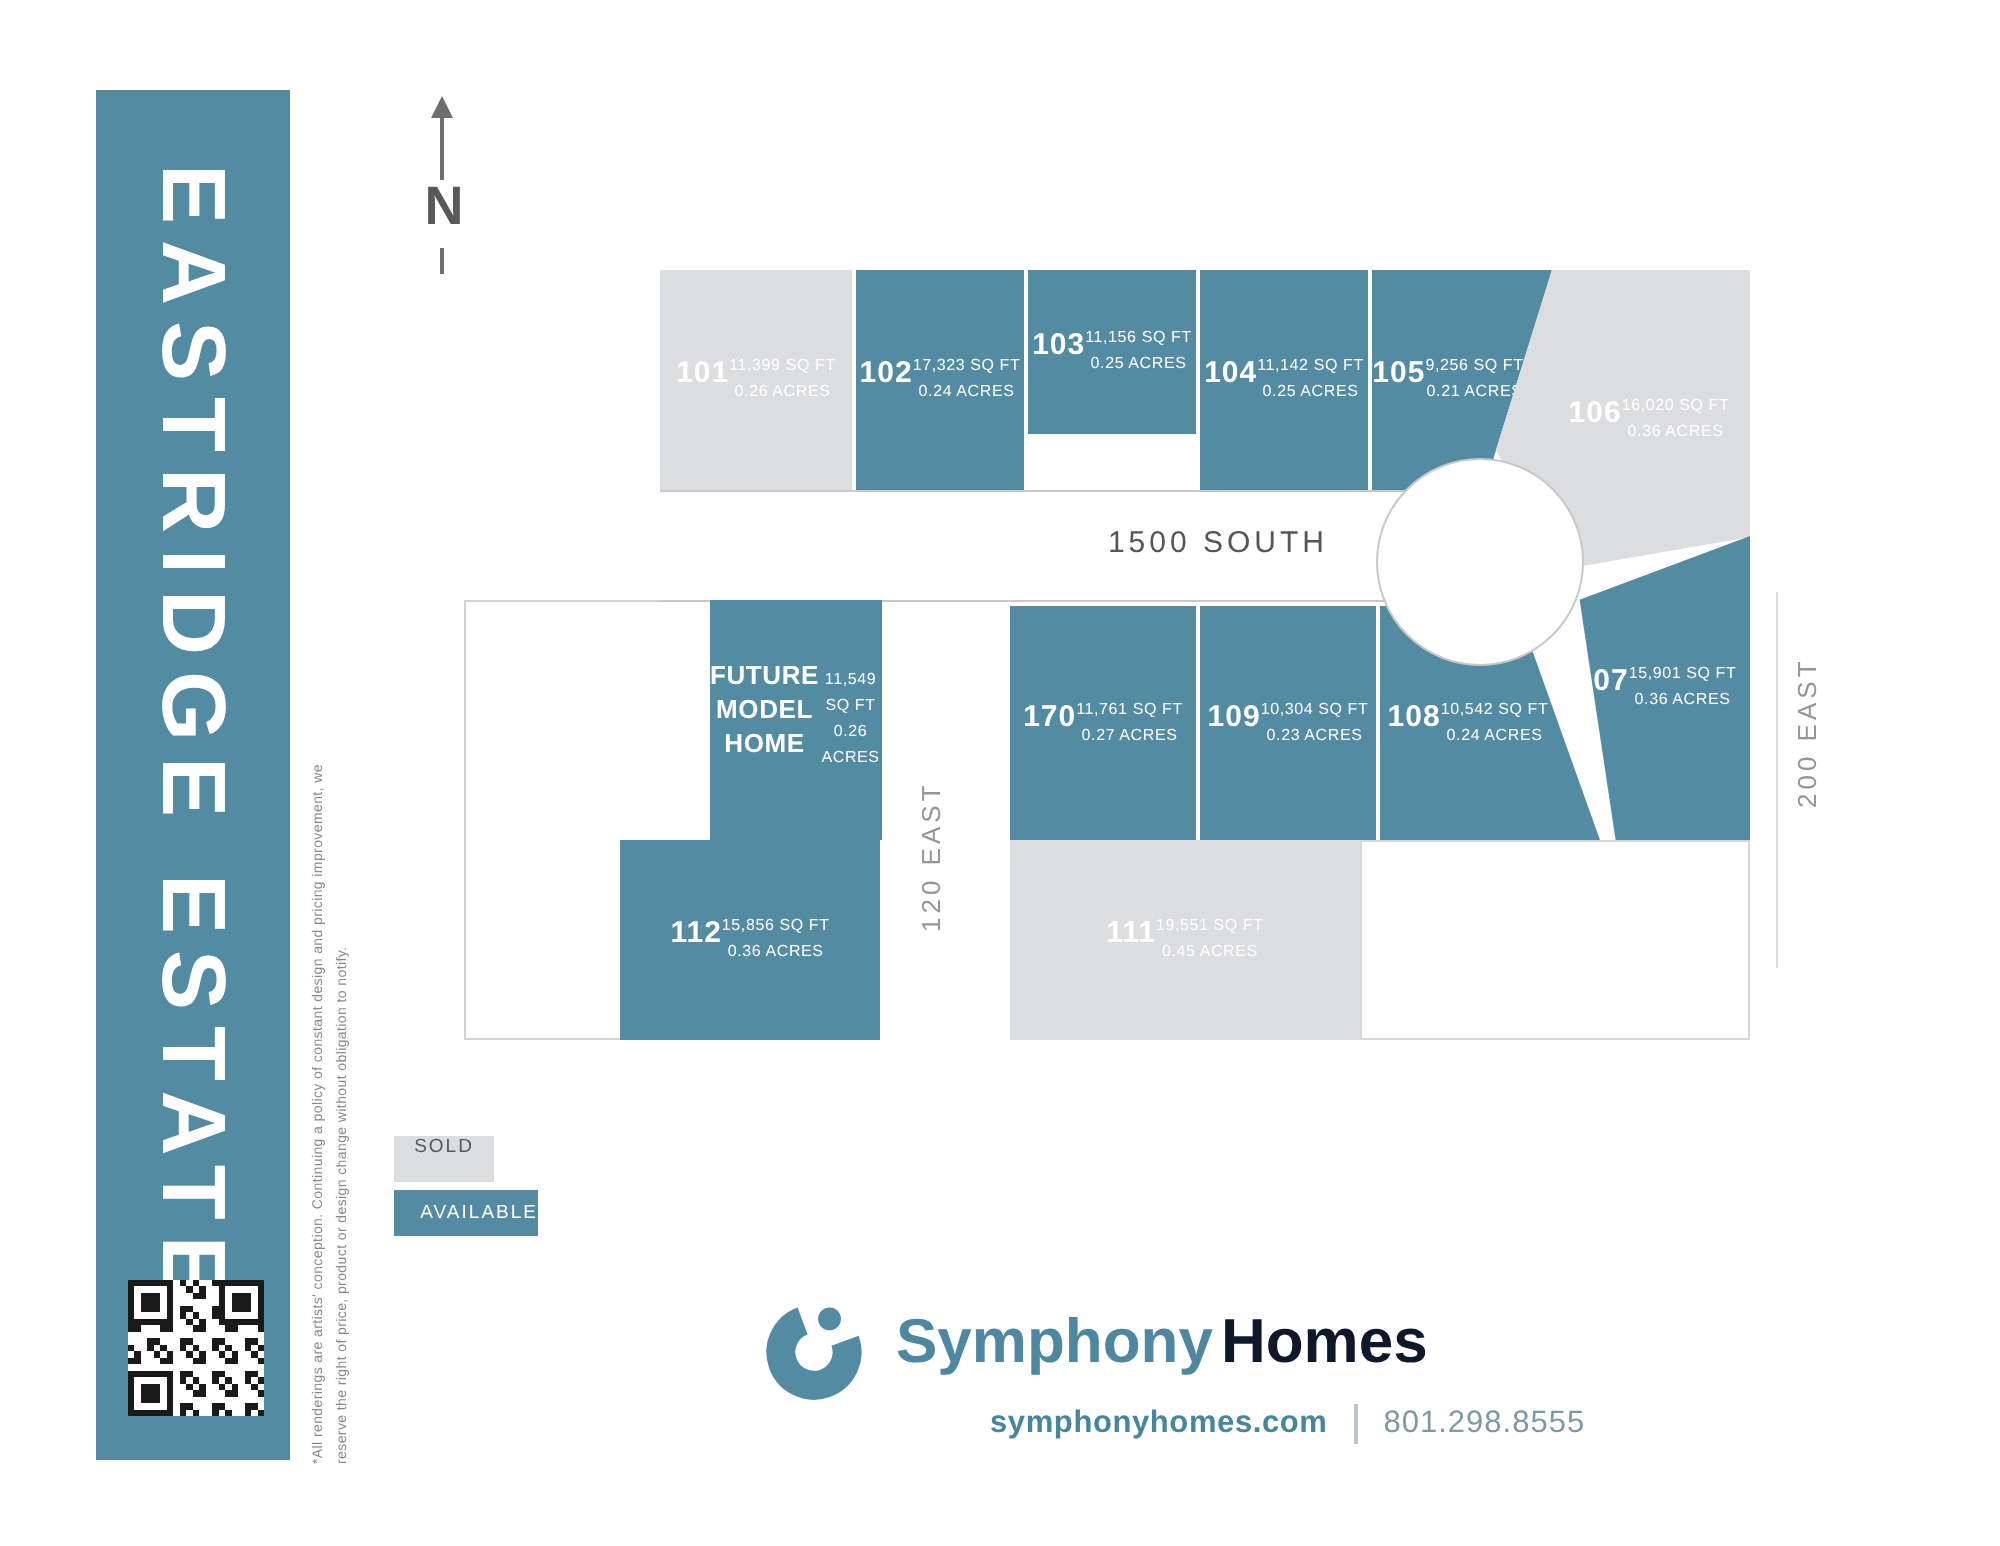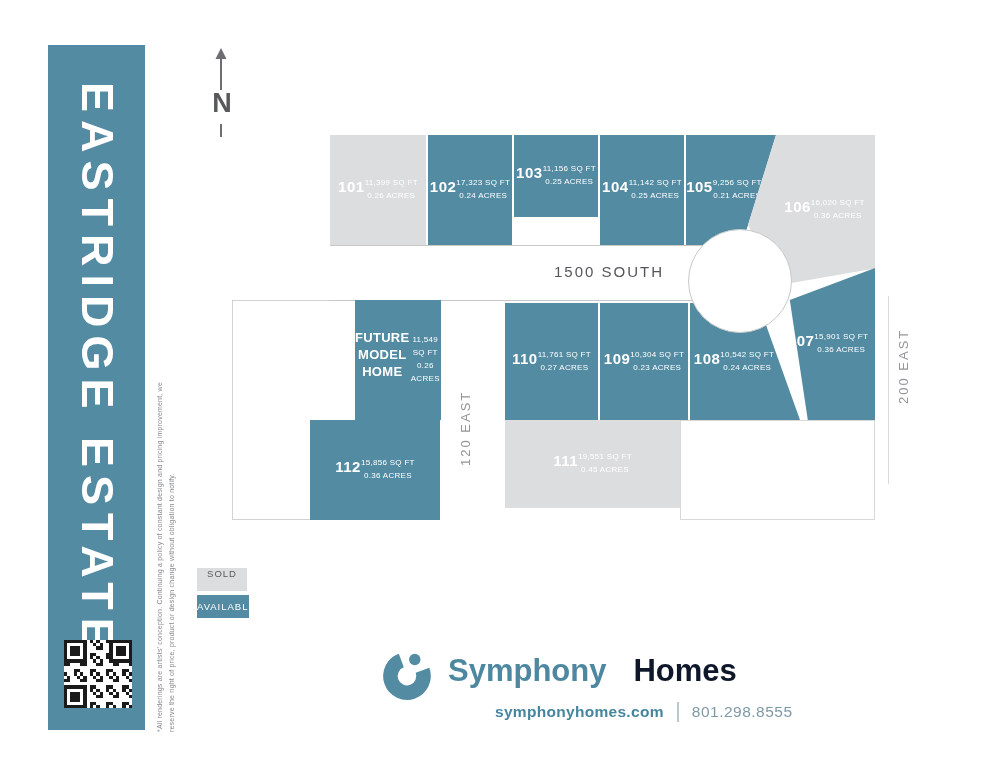--- a/index.html
+++ b/index.html
@@ -49,40 +49,40 @@
   .l101{left:330px;top:135px;width:96px;height:110px}
   .l102{left:428px;top:135px;width:84px;height:110px}
   .l103{left:514px;top:135px;width:84px;height:82px}
   .l104{left:600px;top:135px;width:84px;height:110px}
   .l105{left:686px;top:135px;width:90px;height:110px;clip-path:polygon(0 0,100% 0,62% 100%,0 100%);padding-right:14px}
   .l106{left:748px;top:135px;width:127px;height:150px;clip-path:polygon(22% 0,100% 0,100% 89%,25% 100%,0 60%);padding-left:26px}
   .l107{left:755px;top:268px;width:120px;height:152px;clip-path:polygon(100% 0,29% 21%,44% 100%,100% 100%);padding-left:26px}
   .l108{left:690px;top:303px;width:110px;height:117px;clip-path:polygon(0 0,62% 0,100% 100%,0 100%);padding-right:22px}
   .l109{left:600px;top:303px;width:88px;height:117px}
   .l110{left:505px;top:303px;width:93px;height:117px}
-  .l111{left:505px;top:420px;width:175px;height:88px}
+  .l111{left:505px;top:420px;width:175px;height:100px}
   .l112{left:310px;top:420px;width:130px;height:100px}
   .fmh {left:355px;top:300px;width:86px;height:120px}
   .fmh-title { font-size:13px; font-weight:bold; line-height:1.3; width:62px; margin-bottom:9px; letter-spacing:.3px; }
 
   
   .legend-sold { position:absolute; left:197px; top:568px; width:50px; height:23px; background:var(--sold,#DCDDDE);
                  display:flex; align-items:flex-start; justify-content:center; font-size:9.5px;
                  letter-spacing:1px; color:#55595a; }
-  .legend-avail { position:absolute; left:197px; top:595px; width:52px; height:23px; background:var(--teal,#538BA3);
-                  display:flex; align-items:center; justify-content:flex-start; font-size:9.5px;
+  .legend-avail { position:absolute; left:197px; top:595px; width:72px; height:23px; background:var(--teal,#538BA3);
+                  display:flex; align-items:center; justify-content:flex-end; font-size:9.5px;
                   letter-spacing:1px; color:#fff; }
 
   
   .qr { position:absolute; left:64px; top:640px; width:68px; height:68px; background:#fff; }
   .qr svg { width:68px; height:68px; shape-rendering:crispEdges; fill:#1a1a1a; }
 
   
   .logo-icon { position:absolute; left:378px; top:646px; width:58px; height:58px; }
-  .brand { position:absolute; left:448px; top:653px; font-size:31px; font-weight:bold; display:flex; gap:27px; }
+  .brand { position:absolute; left:448px; top:653px; font-size:31px; font-weight:bold; display:flex; gap:4px; }
   .brand-1 { color:#4E87A0; }
   .brand-2 { color:#0f172a; }
   .contact { position:absolute; left:451px; top:702px; display:flex; align-items:center; gap:13px; font-size:15.5px; }
   .site { color:#46859E; font-weight:bold; letter-spacing:.3px;margin-left:44px; }
   .vbar { width:2px; height:20px; background:#b9c6cc; }
   .phone { color:#7E99A6; letter-spacing:.5px; }
 </style>
 </head>
 <body>
 
@@ -165,21 +165,21 @@
     </div>
   </div>
   <div class="lot available l109">
     <div class="num">109</div>
     <div class="meta">
       <div>10,304 SQ FT</div>
         <div>0.23 ACRES</div>
     </div>
   </div>
   <div class="lot available l110">
-    <div class="num">110</div>
+    <div class="num">170</div>
     <div class="meta">
       <div>11,761 SQ FT</div>
         <div>0.27 ACRES</div>
     </div>
   </div>
   <div class="lot sold l111">
     <div class="num">111</div>
     <div class="meta">
       <div>19,551 SQ FT</div>
         <div>0.45 ACRES</div>

